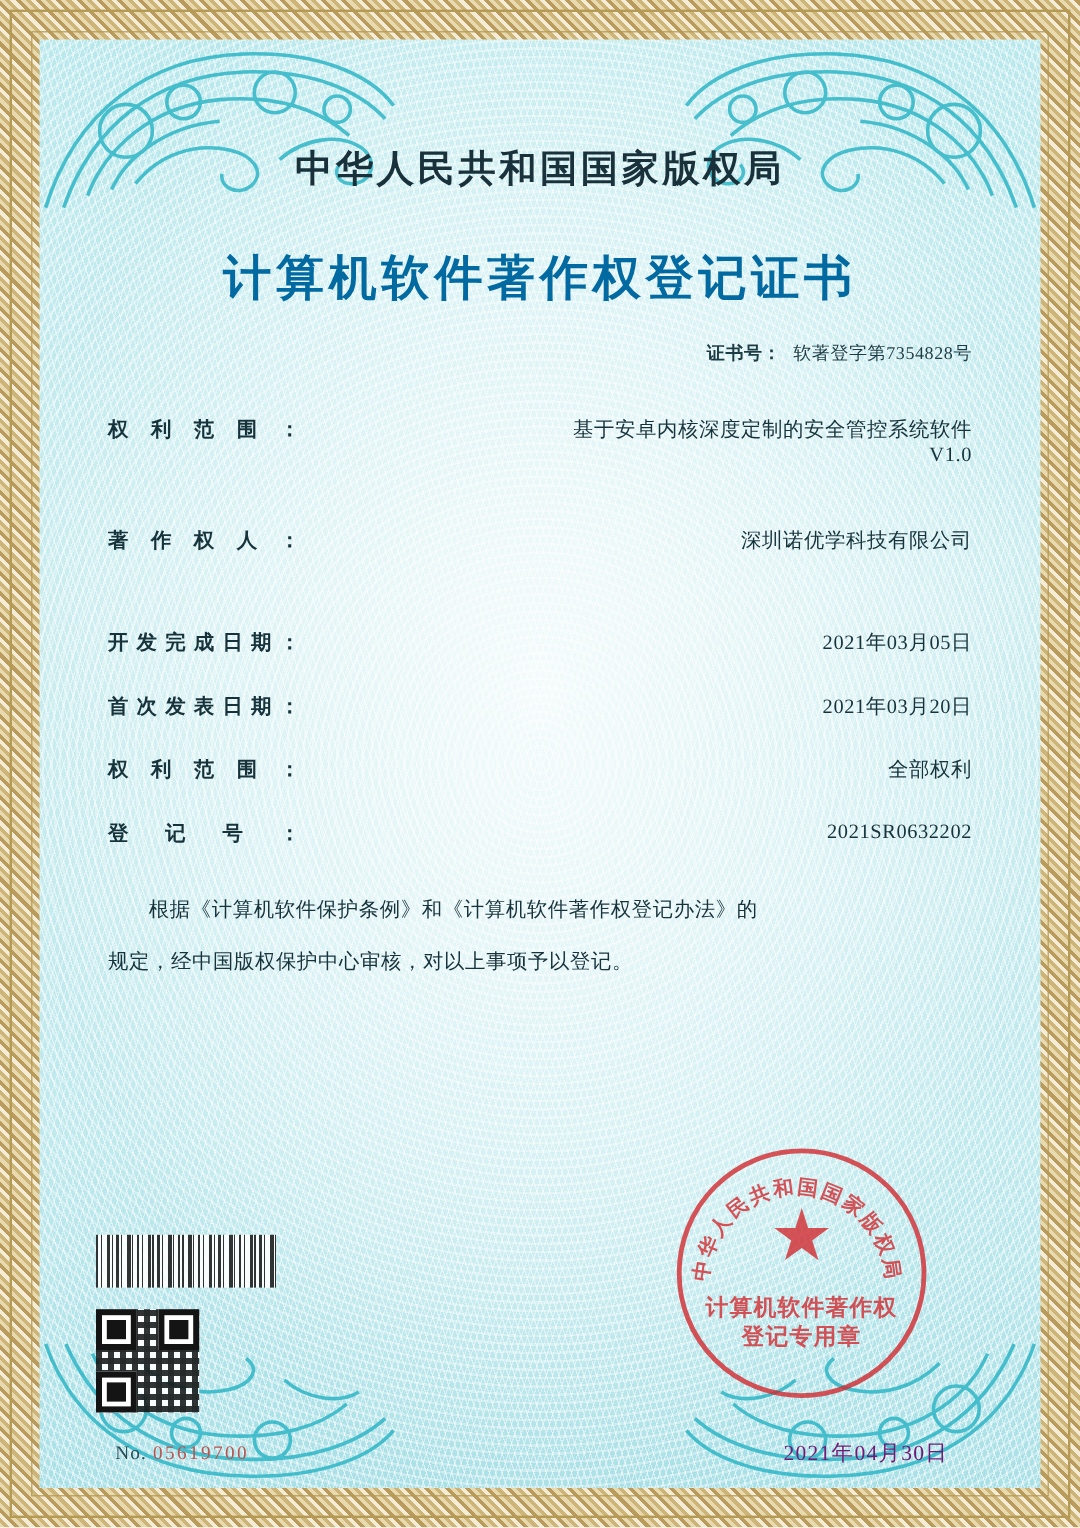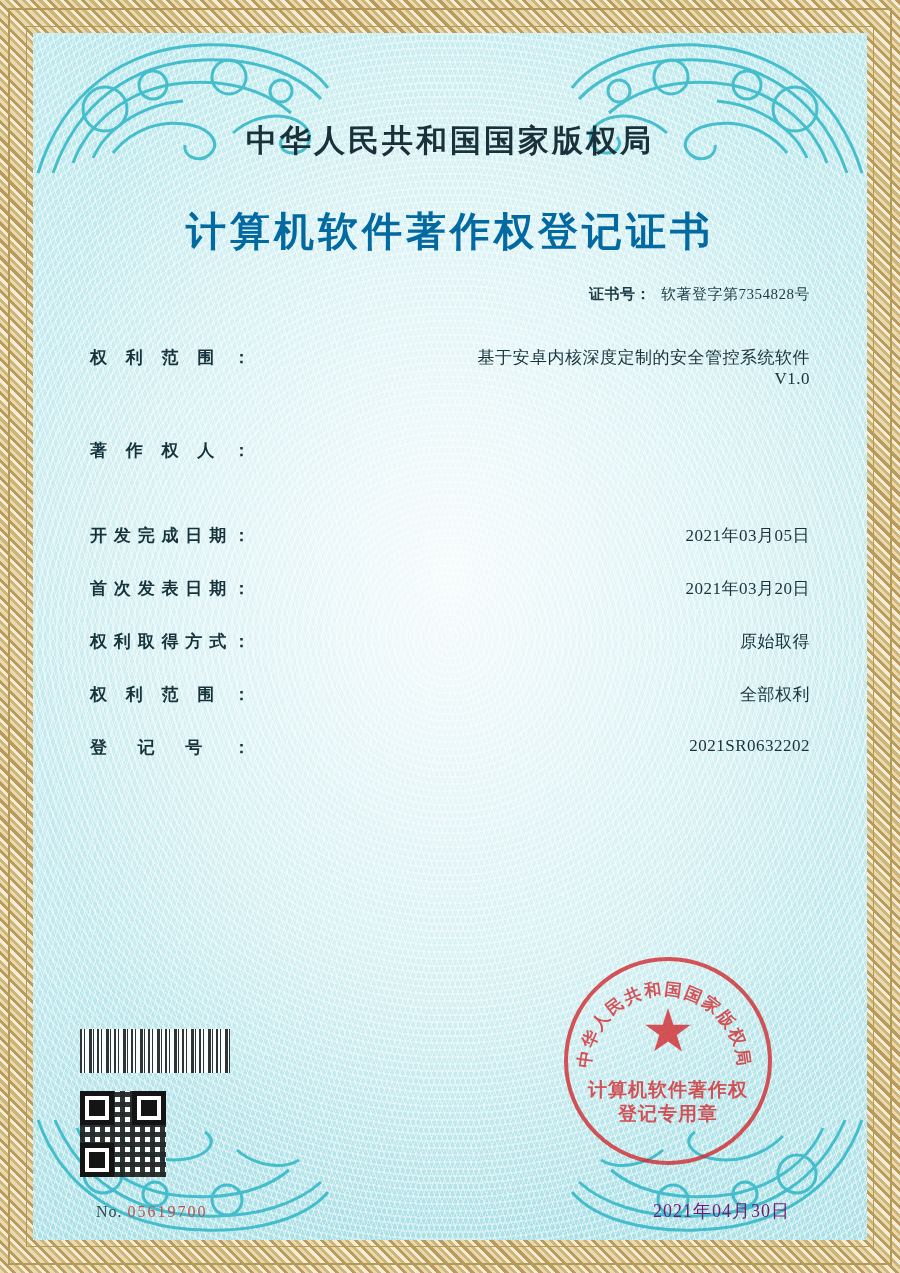--- a/index.html
+++ b/index.html
@@ -316,46 +316,47 @@
       <div class="field spread">
         <div class="flabel">权利范围：</div>
         <div class="fvalue">基于安卓内核深度定制的安全管控系统软件
 V1.0</div>
       </div>
     </div>
 
     <div class="block-owner">
       <div class="field spread">
         <div class="flabel">著作权人：</div>
+        <div class="fvalue">深圳诺优学科技有限公司</div>
       </div>
     </div>
 
     <div class="block-dates">
       <div class="field spread">
         <div class="flabel">开发完成日期：</div>
         <div class="fvalue">2021年03月05日</div>
       </div>
       <div class="field spread">
         <div class="flabel">首次发表日期：</div>
         <div class="fvalue">2021年03月20日</div>
       </div>
       <div class="field spread">
-        <div class="flabel">权利取得方式：</div>
-        <div class="fvalue">原始取得</div>
-      </div>
-      <div class="field spread">
         <div class="flabel">权利范围：</div>
         <div class="fvalue">全部权利</div>
       </div>
       <div class="field spread">
         <div class="flabel">登记号：</div>
         <div class="fvalue">2021SR0632202</div>
       </div>
     </div>
 
+    <div class="statement">
+      <span class="indent">根据《计算机软件保护条例》和《计算机软件著作权登记办法》的</span>
+      <span>规定，经中国版权保护中心审核，对以上事项予以登记。</span>
+    </div>
 
   </div>
 
   <div class="codes">
     <div class="barcode"></div>
     <div class="qr-wrap">
       <div class="qr"></div>
       <div class="qr-eye tl">
           <i></i>
         </div>

